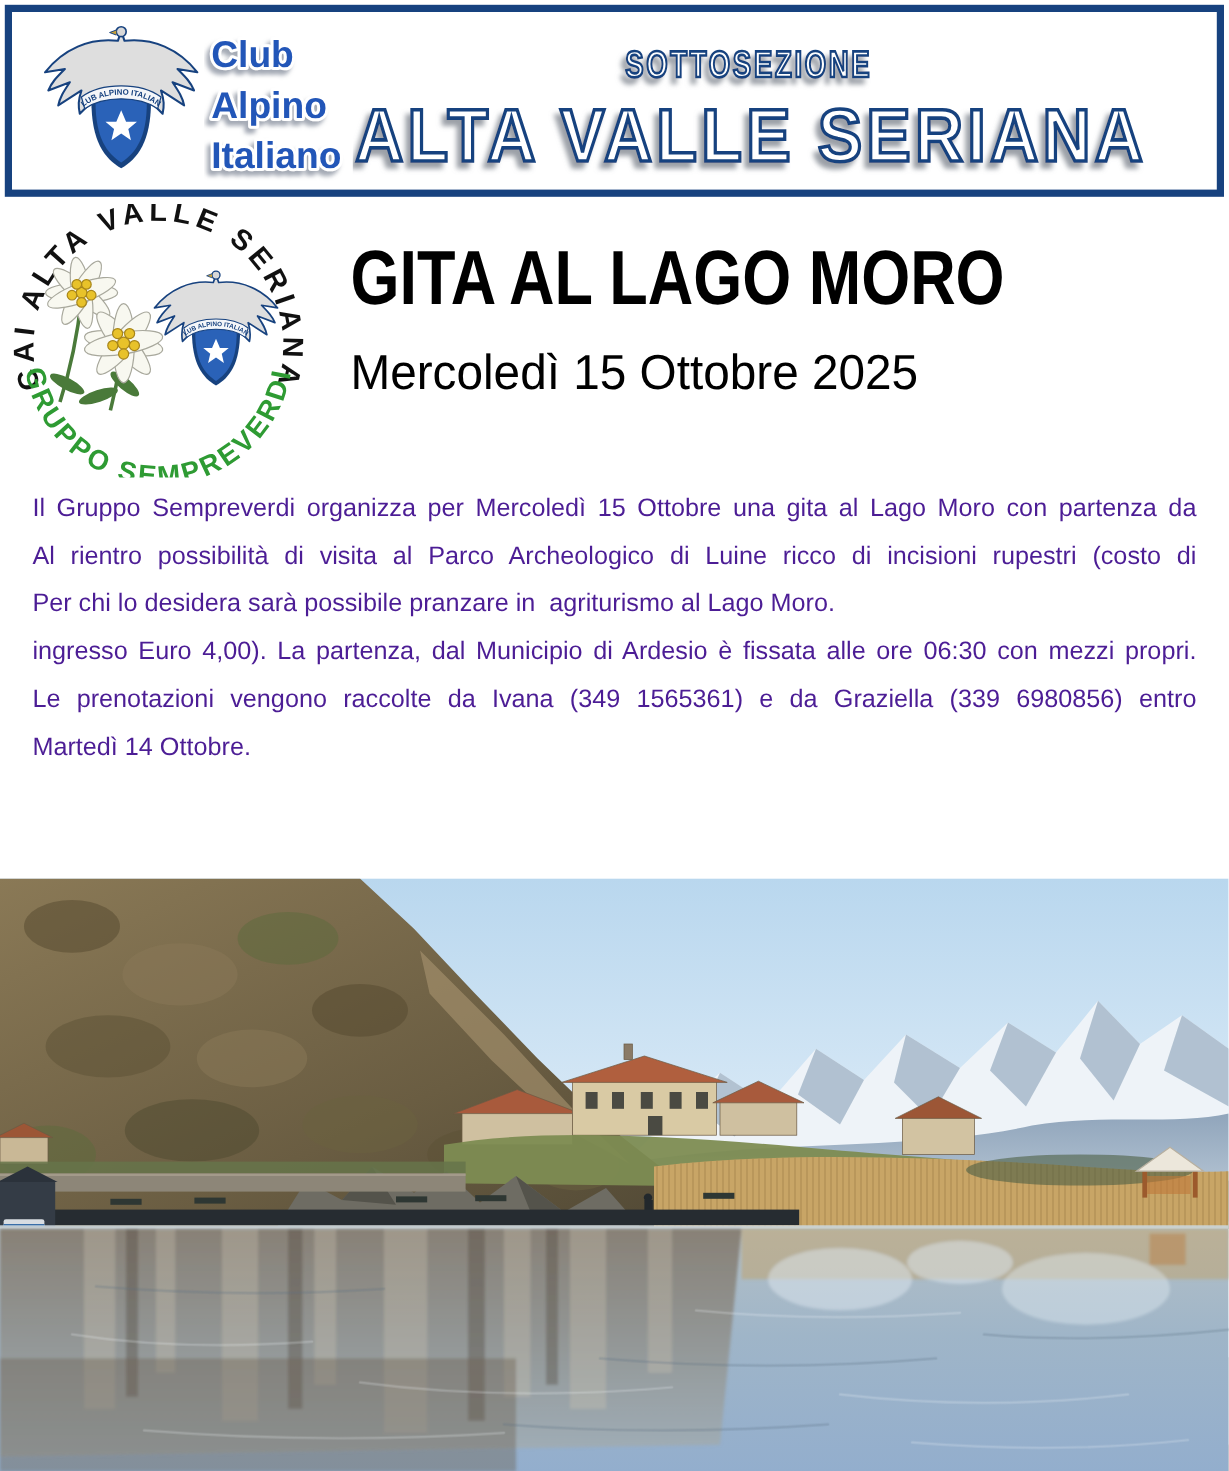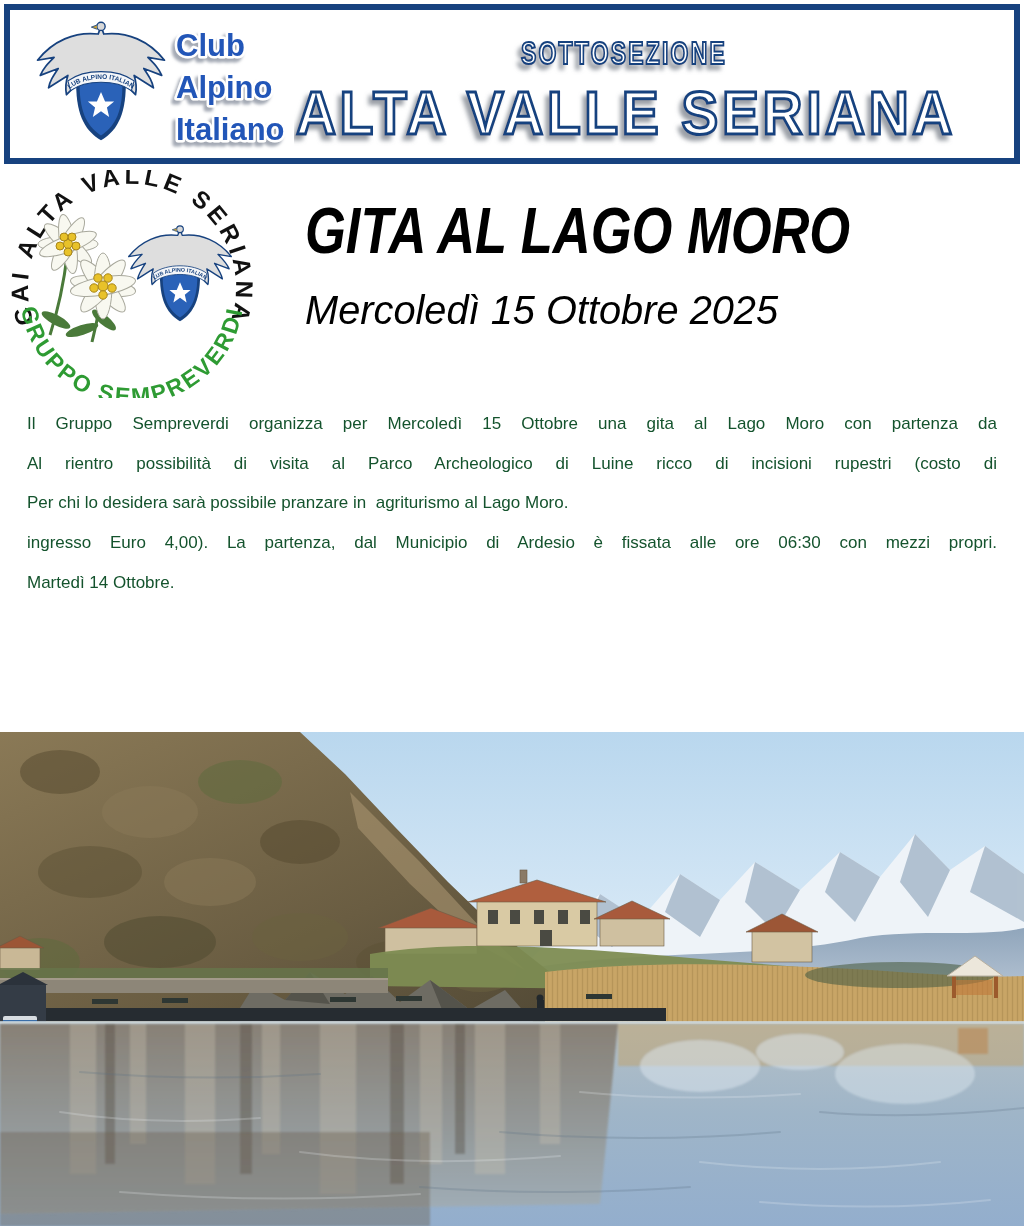--- a/index.html
+++ b/index.html
@@ -9,28 +9,28 @@
   
   .header{position:absolute;left:4px;top:4px;width:1004px;height:148px;
           border:6px solid #17427f;background:#fff;}
   .cai-logo-svg{position:absolute;left:22px;top:6px;}
   .club-text-svg{position:absolute;left:160px;top:10px;}
   .header-right-svg{position:absolute;left:284px;top:2px;}
   .hollow{fill:#ffffff;stroke:#17427f;font-weight:bold;font-family:"Liberation Sans",sans-serif;}
 
   
   .logo-round-svg{position:absolute;left:6px;top:170px;}
-  .titles{position:absolute;left:305px;top:198px;width:700px;font-style:italic;}
+  .titles{position:absolute;left:292px;top:198px;width:700px;}
   .event-title{font-weight:bold;font-size:64px;color:#000;line-height:1.05;
                display:inline-block;transform:scaleX(.82);transform-origin:left;white-space:nowrap;}
   .event-date{font-size:41px;color:#000;margin-top:22px;display:inline-block;
               transform:scaleX(.97);transform-origin:left;white-space:nowrap;}
 
   
-  .bodytext{position:absolute;left:27px;top:404px;width:970px;font-size:17px;color:#14532d;}
+  .bodytext{position:absolute;left:27px;top:404px;width:970px;font-size:21px;color:#4c1d95;}
   .line{line-height:39.7px;white-space:pre-wrap;text-align:left;}
   .line.j{white-space:normal;text-align:justify;text-align-last:justify;}
 
   
   .photo{position:absolute;left:0;top:732px;width:1024px;height:494px;}
 </style>
 </head>
 <body>
 
 <div class="page">
@@ -157,20 +157,21 @@
   <section class="titles">
     <div><span class="event-title">GITA AL LAGO MORO</span></div>
     <div><span class="event-date">Mercoledì 15 Ottobre 2025</span></div>
   </section>
 
   <main class="bodytext">
     <div class="line j">Il Gruppo Sempreverdi organizza per Mercoledì 15 Ottobre una gita al Lago Moro con partenza da</div>
     <div class="line j">Al rientro possibilità di visita al Parco Archeologico di Luine ricco di incisioni rupestri (costo di</div>
     <div class="line">Per chi lo desidera sarà possibile pranzare in  agriturismo al Lago Moro.</div>
     <div class="line j">ingresso Euro 4,00).   La partenza, dal Municipio di Ardesio è fissata alle ore 06:30 con mezzi propri.</div>
+    <div class="line j">Le prenotazioni vengono raccolte da Ivana (349 1565361) e da Graziella (339 6980856) entro</div>
     <div class="line">Martedì 14 Ottobre.</div>
   </main>
 
   <figure class="photo" style="margin:0">
   <svg width="1024" height="494" viewBox="0 0 1024 494">
     <defs>
       <linearGradient id="sky" x1="0" y1="0" x2="0" y2="1">
         <stop offset="0" stop-color="#b9d7ee"></stop>
             <stop offset="1" stop-color="#e6f1fa"></stop>
       </linearGradient>

